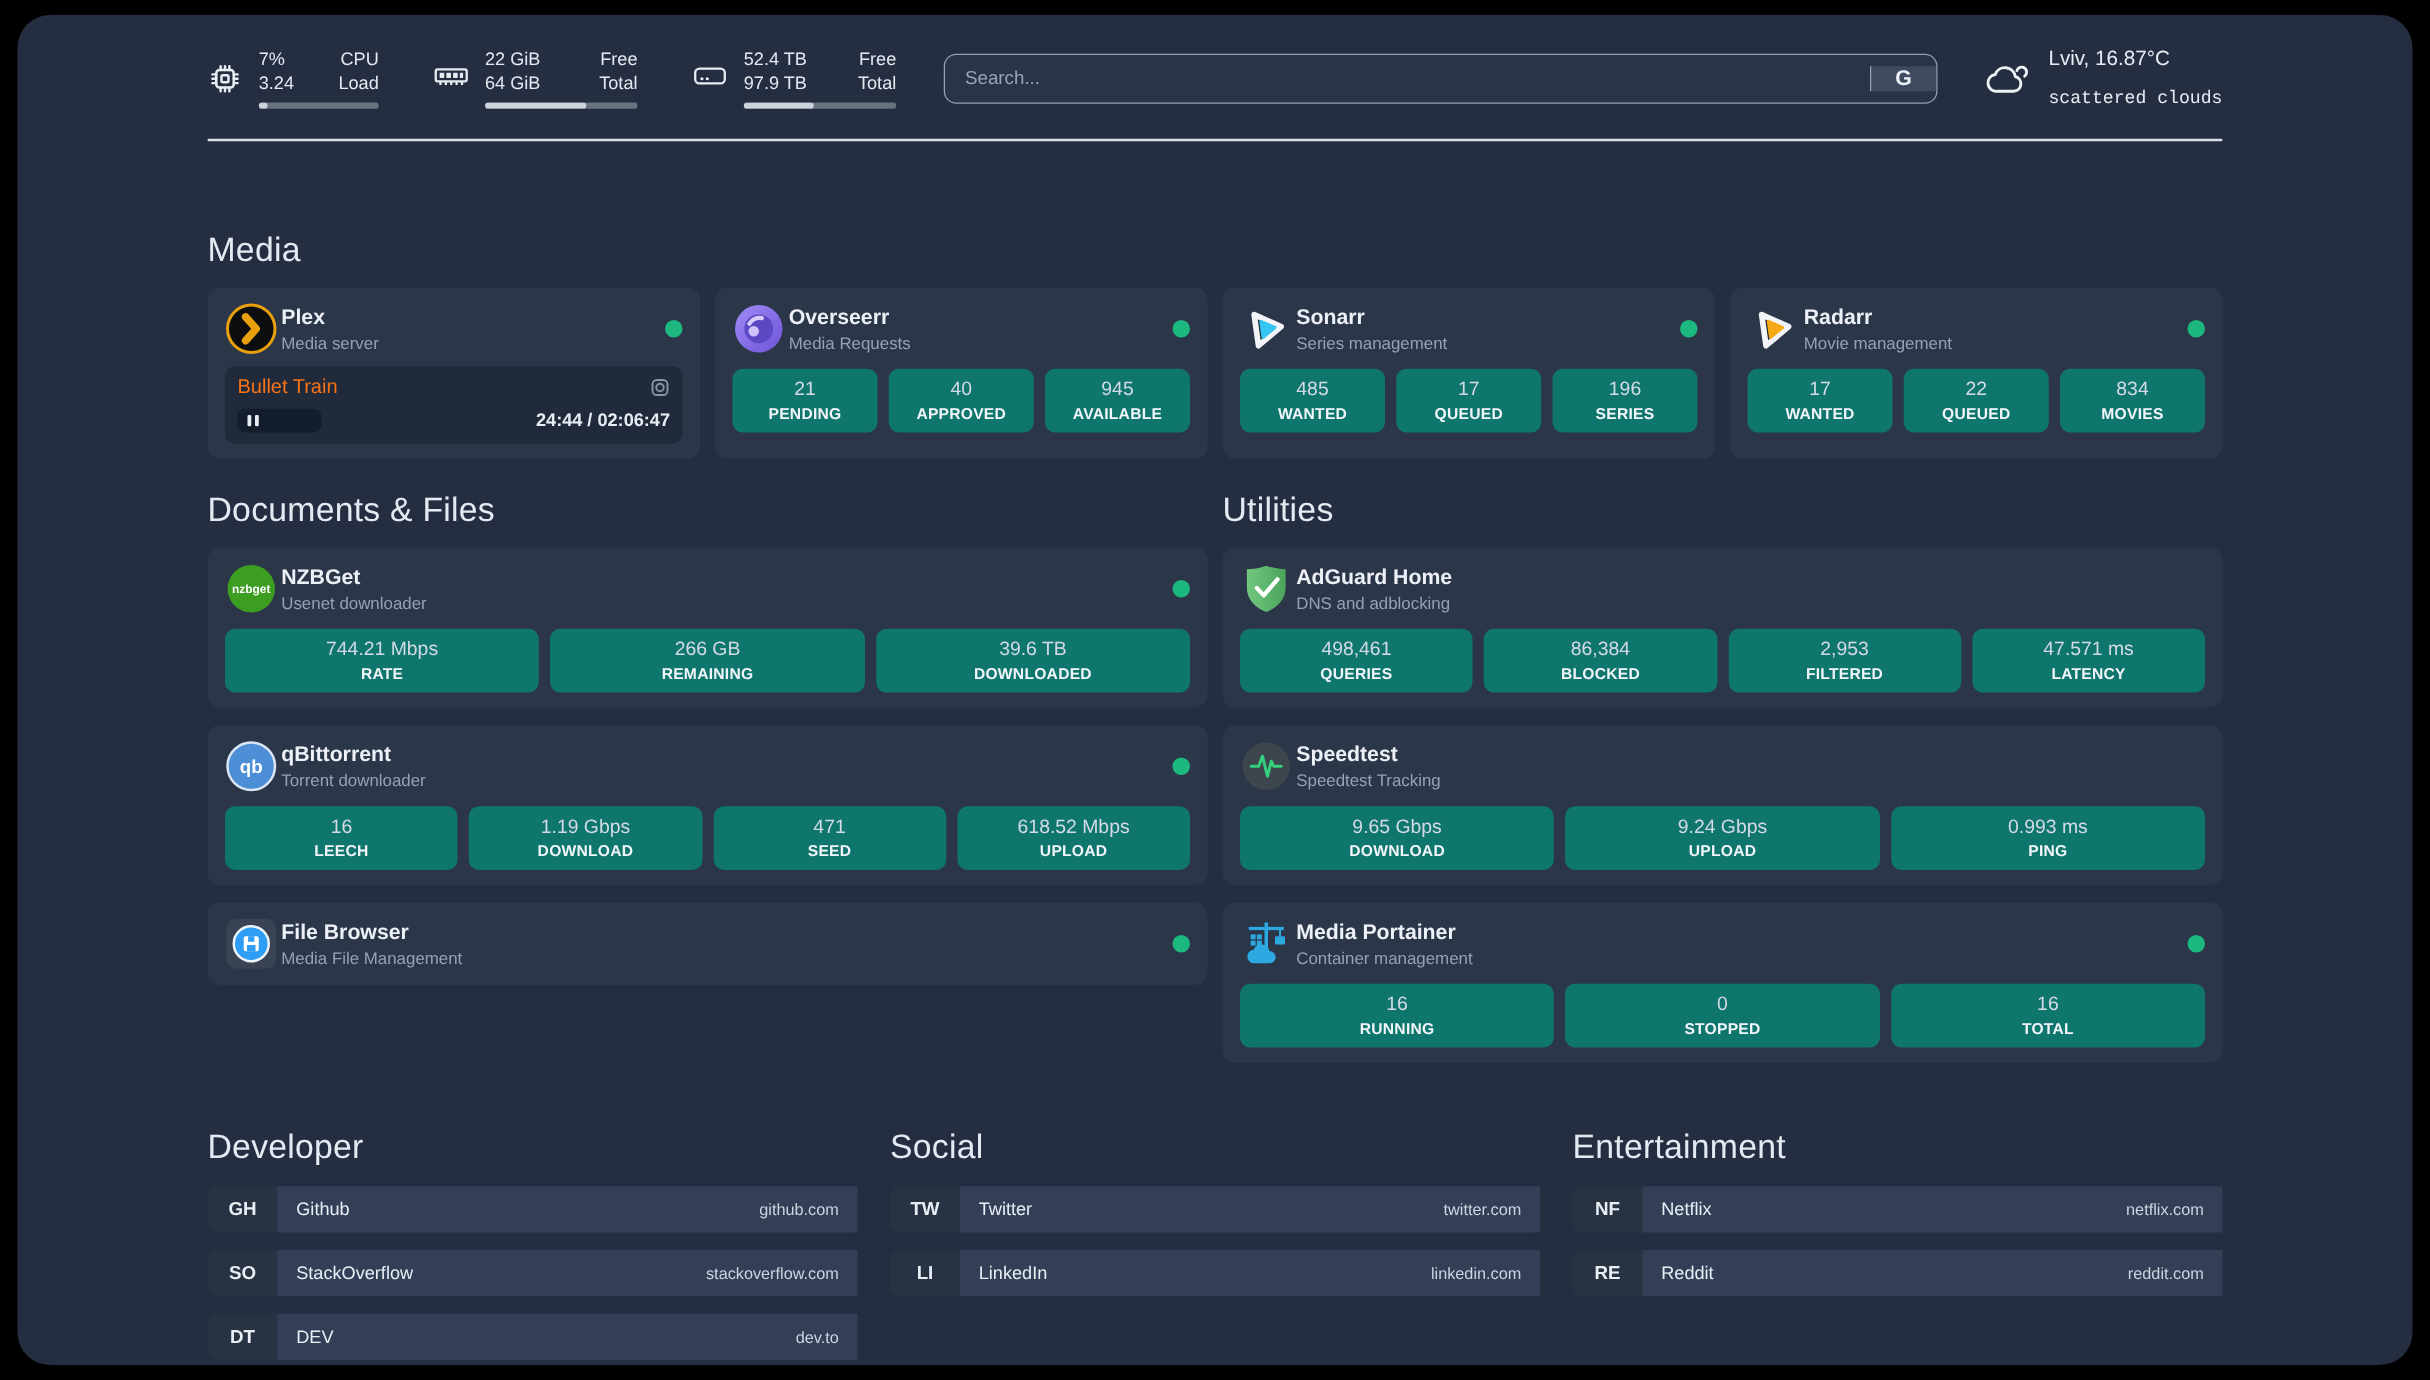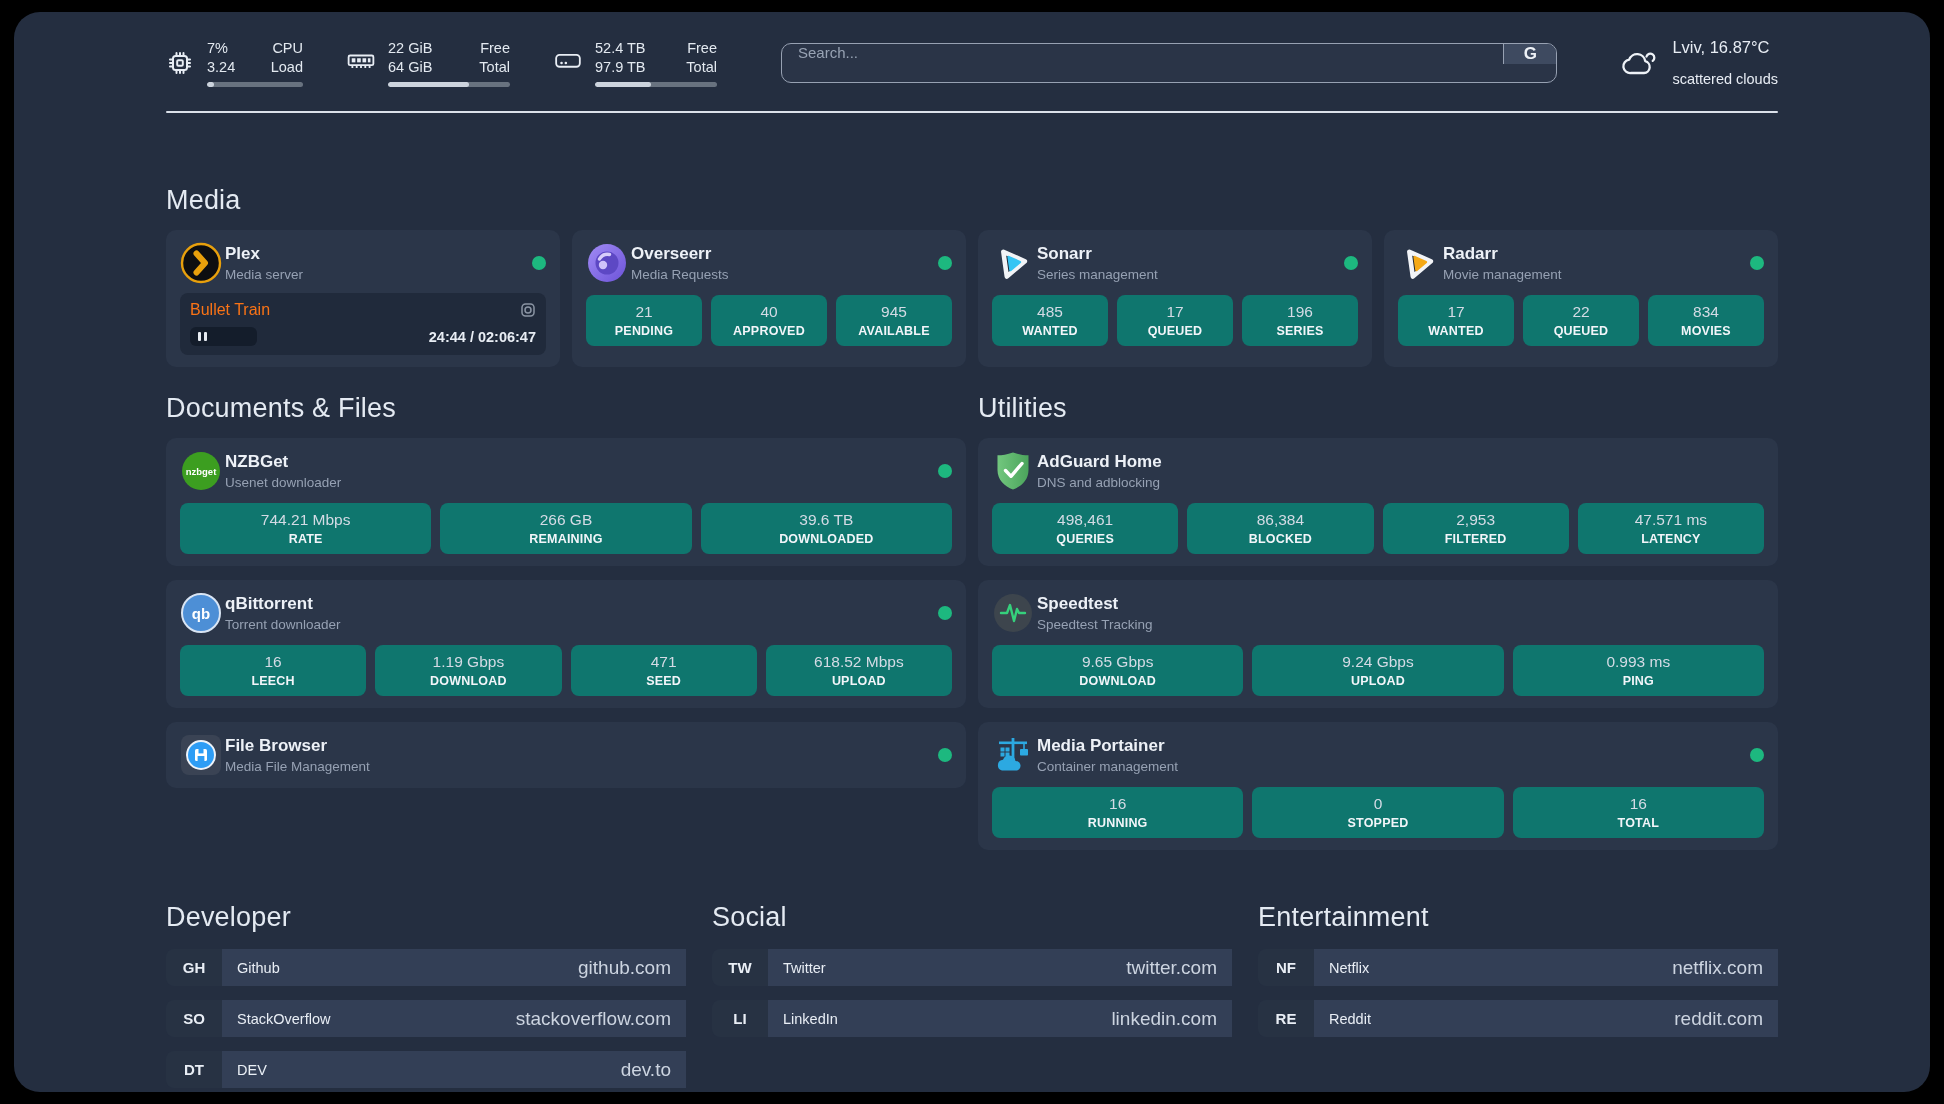--- a/index.html
+++ b/index.html
@@ -15,30 +15,30 @@
   .metric-icon{width:28px;height:28px;flex:0 0 auto;color:#e8edf4;}
   .metric-body{display:flex;flex-direction:column;}
   .metric-rows{display:flex;justify-content:space-between;gap:20px;font-size:14.5px;
                font-weight:500;color:#e3e9f0;line-height:19px;}
   .metric-col-r{text-align:right;}
   .metric-bar{margin-top:5px;height:5px;border-radius:3px;background:#68727f;overflow:hidden;}
   .metric-fill{height:100%;background:#ccd3dd;border-radius:3px;}
   .m-cpu .metric-rows{min-width:96px;}
   .m-mem .metric-rows,.m-disk .metric-rows{min-width:122px;}
 
-  .search{flex:1;margin:0 64px;height:40px;border:1.5px solid #97a1b2;border-radius:10px;
-          background:#2a3447;display:flex;align-items:flex-start;overflow:hidden;box-sizing:border-box;}
+  .search{flex:1;margin:0 38px;height:40px;border:1.5px solid #97a1b2;border-radius:10px;
+          background:#2a3447;display:flex;align-items:center;overflow:hidden;box-sizing:border-box;}
   .search input{flex:1;background:transparent;border:0;outline:none;padding:0 16px;
                 color:#dfe5ee;font-size:15px;font-family:inherit;}
   .search input::placeholder{color:#98a3b4;}
   .g-btn{width:52px;background:#3e4a60;border-left:1.5px solid #97a1b2;display:flex;
          align-items:center;justify-content:center;color:#eef2f7;font-size:17px;font-weight:600;cursor:pointer;}
   .weather{display:flex;align-items:center;gap:13px;color:#e8edf4;}
   .weather-line1{font-size:16.5px;font-weight:500;}
-  .weather-line2{font-size:14.5px;margin-top:14px;}
+  .weather-line2{font-size:14.5px;margin-top:14px;font-family:Liberation Mono, monospace;}
   .divider{margin-top:24px;height:2px;background:#dbe1ea;border-radius:1px;}
 
   
   h2{font-size:27px;font-weight:500;color:#e4eaf2;margin:0;letter-spacing:.2px;}
   .sec-media{margin-top:72px;}
   .media-grid{display:grid;grid-template-columns:repeat(4,1fr);gap:12px;margin-top:14px;}
   .two-col{display:grid;grid-template-columns:1fr 1fr;gap:12px;margin-top:26px;align-items:start;}
   .col-cards{display:flex;flex-direction:column;gap:14px;margin-top:14px;}
 
   .card{background:#2b3649;border-radius:10px;padding:12px 14px;cursor:pointer;}
@@ -66,21 +66,21 @@
 
   
   .links-grid{display:grid;grid-template-columns:repeat(3,1fr);gap:26px;margin-top:52px;}
   .link-rows{display:flex;flex-direction:column;gap:14px;margin-top:16px;}
   .link-row{position:relative;height:37px;cursor:pointer;}
   .link-outer{position:absolute;inset:0;background:#273243;border-radius:8px;display:flex;align-items:center;}
   .link-abbr{width:56px;text-align:center;font-size:15px;font-weight:600;color:#e9eef5;}
   .link-bar{position:absolute;left:56px;top:0;right:0;bottom:0;background:#333f56;border-radius:0;
             display:flex;align-items:center;justify-content:space-between;padding:0 15px;}
   .link-name{font-size:14.5px;color:#e9eef5;}
-  .link-url{font-size:19px;color:#ccd4e0;}
+  .link-url{font-size:13px;color:#ccd4e0;}
   svg{display:block;}
 </style>
 </head>
 <body>
 
 <div class="frame">
 
   <div class="topbar">
     <div class="metrics">
 

